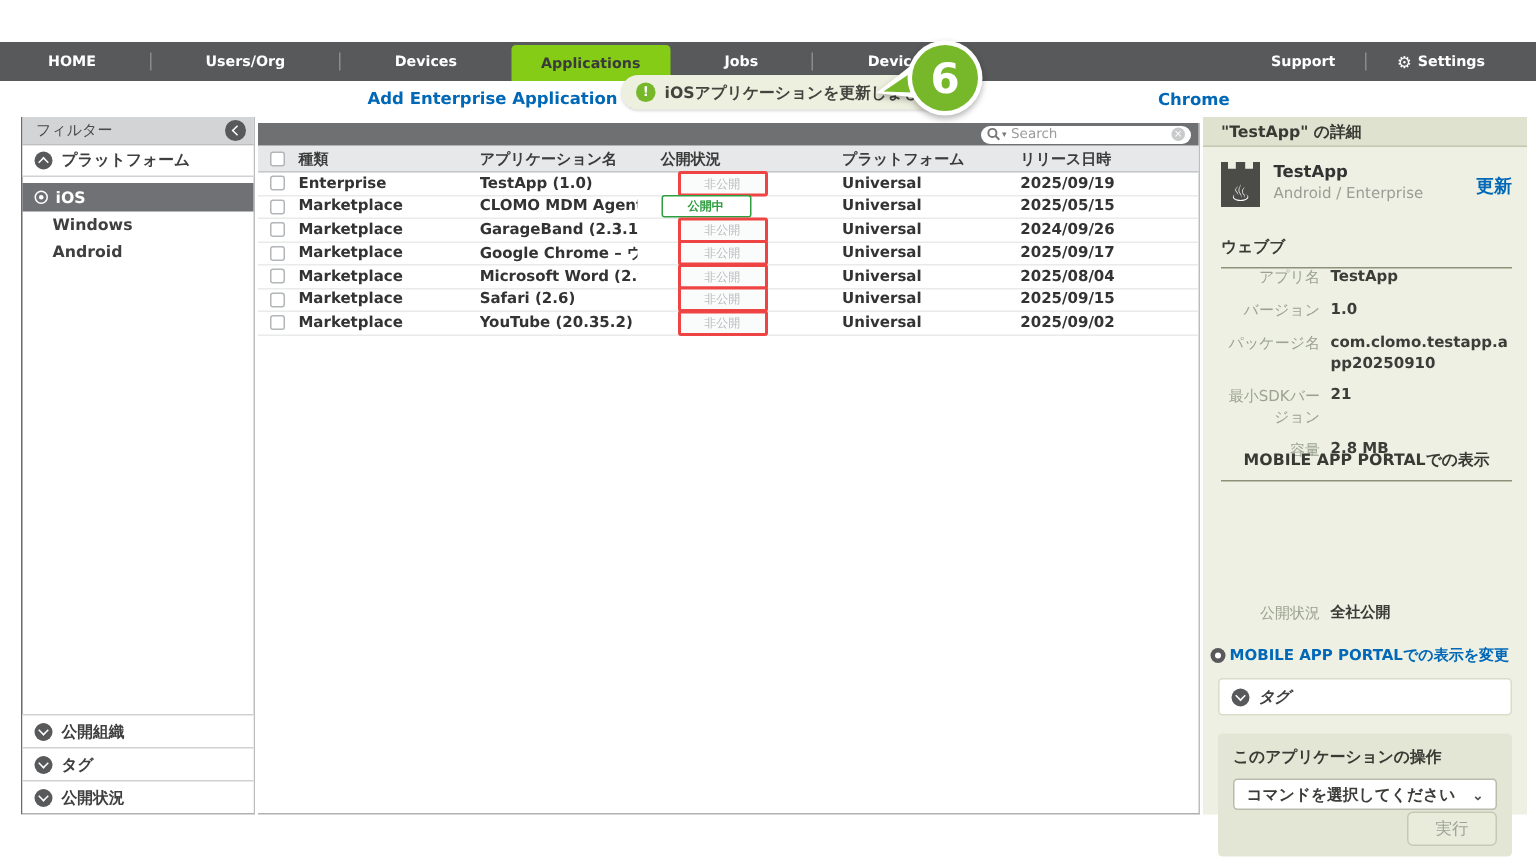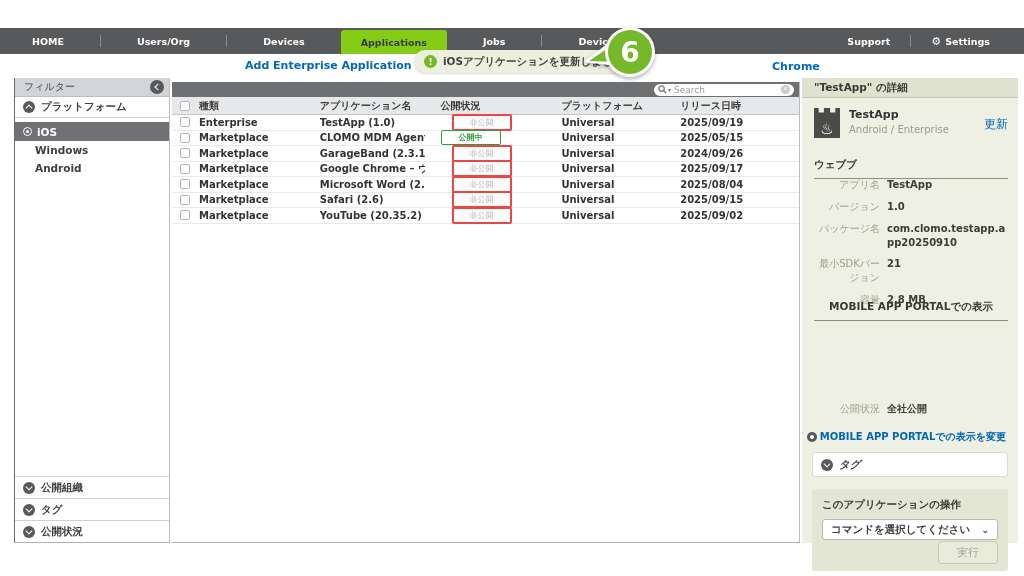--- a/index.html
+++ b/index.html
@@ -70,21 +70,21 @@
   .badge.public { color:#2e9e41; border:1px solid #2e9e41; background:#fff; font-weight:bold; }
 
   
   .panel { position:absolute; left:802px; top:78px; width:216px; height:465px; background:#eef0e3; }
   .panel-head { height:20px; background:#dee2cf; border-bottom:1px solid #c4c8b2; display:flex; align-items:center; padding-left:12px; font-size:10.5px; font-weight:bold; color:#3a3a35; }
   .appline { position:absolute; left:12px; top:30px; right:10px; display:flex; }
   .appicon { width:26px; height:30px; background:#4b4b47; clip-path:polygon(0 0,18% 0,18% 15%,38% 15%,38% 0,62% 0,62% 15%,82% 15%,82% 0,100% 0,100% 100%,0 100%); color:#fff; font-size:15px; display:flex; align-items:flex-end; justify-content:center; flex:0 0 auto; }
   .appmeta { margin-left:9px; flex:1; }
   .appname { font-size:11px; font-weight:bold; color:#333; }
   .appsub { font-size:10px; color:#9b9b95; margin-top:3px; }
-  .update { font-size:12px; font-weight:normal; color:#0068b7; text-decoration:none; cursor:pointer; margin-top:8px; }
+  .update { font-size:12px; font-weight:bold; color:#0068b7; text-decoration:none; cursor:pointer; margin-top:8px; }
   .sec-title { position:absolute; left:12px; right:10px; font-size:10.5px; font-weight:bold; color:#3a3a35; border-bottom:1px solid #8d9179; padding-bottom:6px; }
   .fields { position:absolute; left:12px; right:10px; top:100px; }
   .frow { display:flex; margin-bottom:8px; }
   .flabel { width:66px; text-align:right; font-size:10px; color:#9ba291; flex:0 0 auto; }
   .fvalue { margin-left:7px; font-size:10px; font-weight:bold; color:#3c3c38; word-break:break-all; line-height:1.35; }
   .portal-fields { position:absolute; left:12px; right:10px; top:324px; }
   .portal-link { position:absolute; right:12px; top:352px; font-size:10px; font-weight:bold; color:#0068b7; text-decoration:none; cursor:pointer; display:flex; align-items:center; }
   .portal-link .circ { width:10px; height:10px; margin-right:3px; }
   .dot { position:absolute; left:3px; top:3px; width:4px; height:4px; background:#fff; border-radius:50%; }
   .tagbox { position:absolute; left:10px; right:10px; top:374px; height:25px; background:#fff; border:1px solid #dadcc9; border-radius:3px; display:flex; align-items:center; padding:0 8px; cursor:pointer; }

